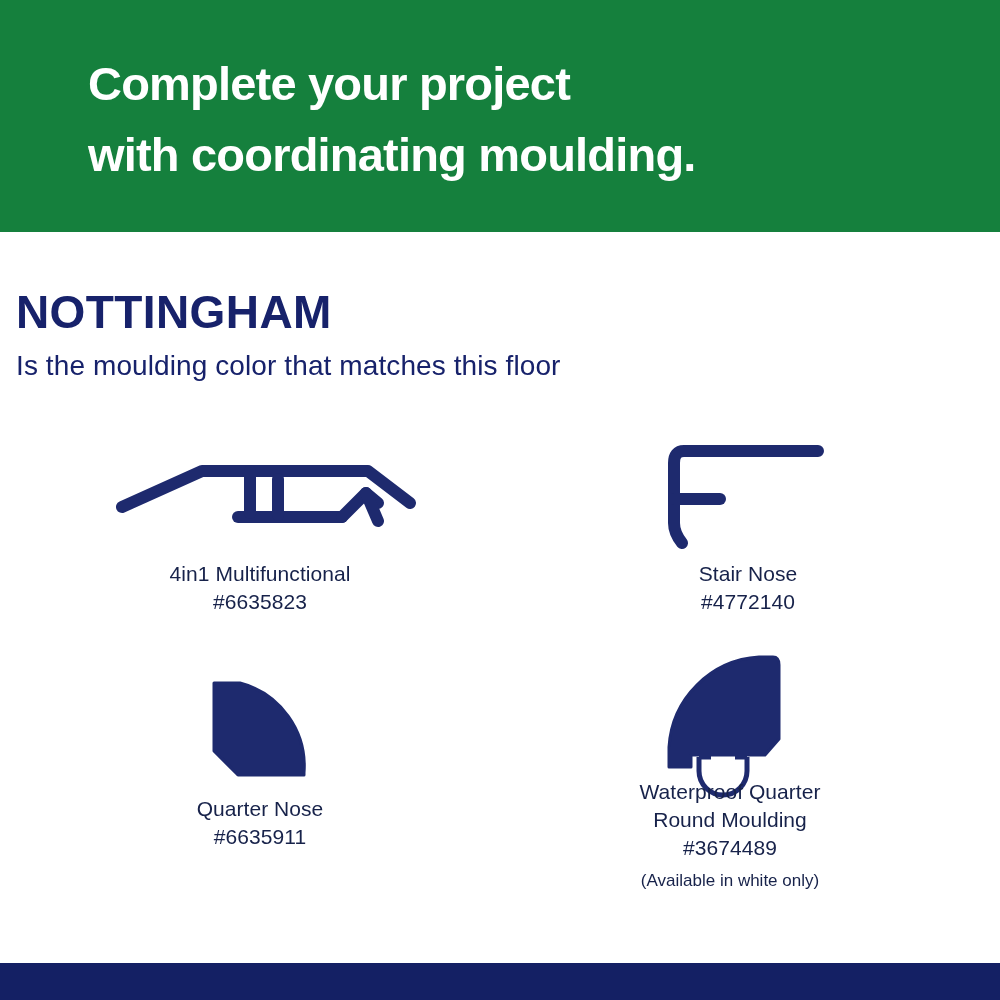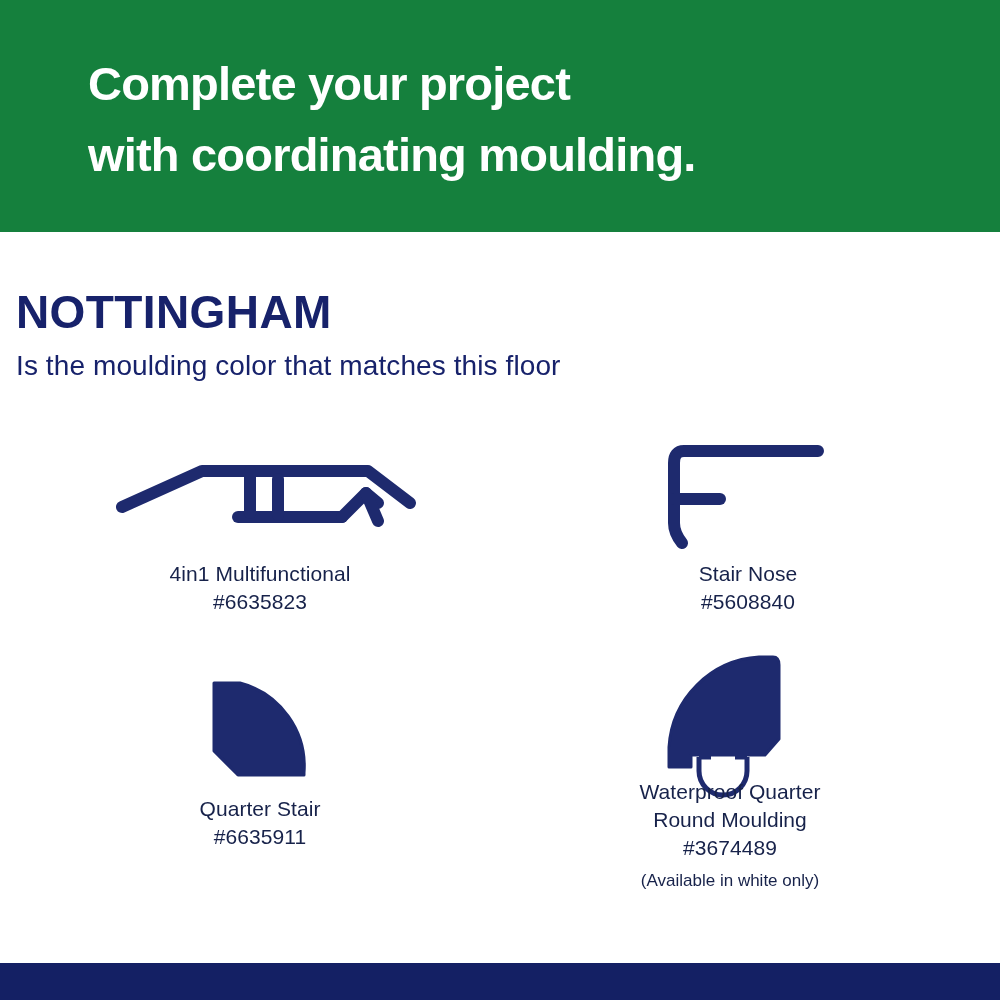--- a/index.html
+++ b/index.html
@@ -175,32 +175,32 @@
           <g fill="none" stroke="#1e2a6e" stroke-width="12" stroke-linecap="round" stroke-linejoin="round">
 
             <path d="M 170 16 L 36 16 Q 26 16 26 28 L 26 88 Q 26 98 34 108"></path>
 
             <path d="M 26 64 L 72 64"></path>
           </g>
         </svg>
       </div>
       <div class="caption">
         <span>Stair Nose</span>
-        <span class="sku">#5608840</span>
+        <span class="sku">#4772140</span>
       </div>
     </div>
 
     <div class="cell cell-r2c1">
       <div class="art">
         <svg width="120" height="110" viewBox="0 0 120 110" aria-hidden="true">
           <path d="M 14 8 L 40 8 A 86 86 0 0 1 104 98 L 104 100 L 38 100 L 14 76 Z" fill="#1e2a6e" stroke="#1e2a6e" stroke-width="3" stroke-linejoin="round"></path>
         </svg>
       </div>
       <div class="caption">
-        <span>Quarter Stair</span>
+        <span>Quarter Nose</span>
         <span class="sku">#6635911</span>
       </div>
     </div>
 
     <div class="cell cell-r2c2">
       <div class="art">
         <svg width="150" height="140" viewBox="0 0 150 140" aria-hidden="true">
 
           <path d="M 118 14
                    Q 124 14 124 22

